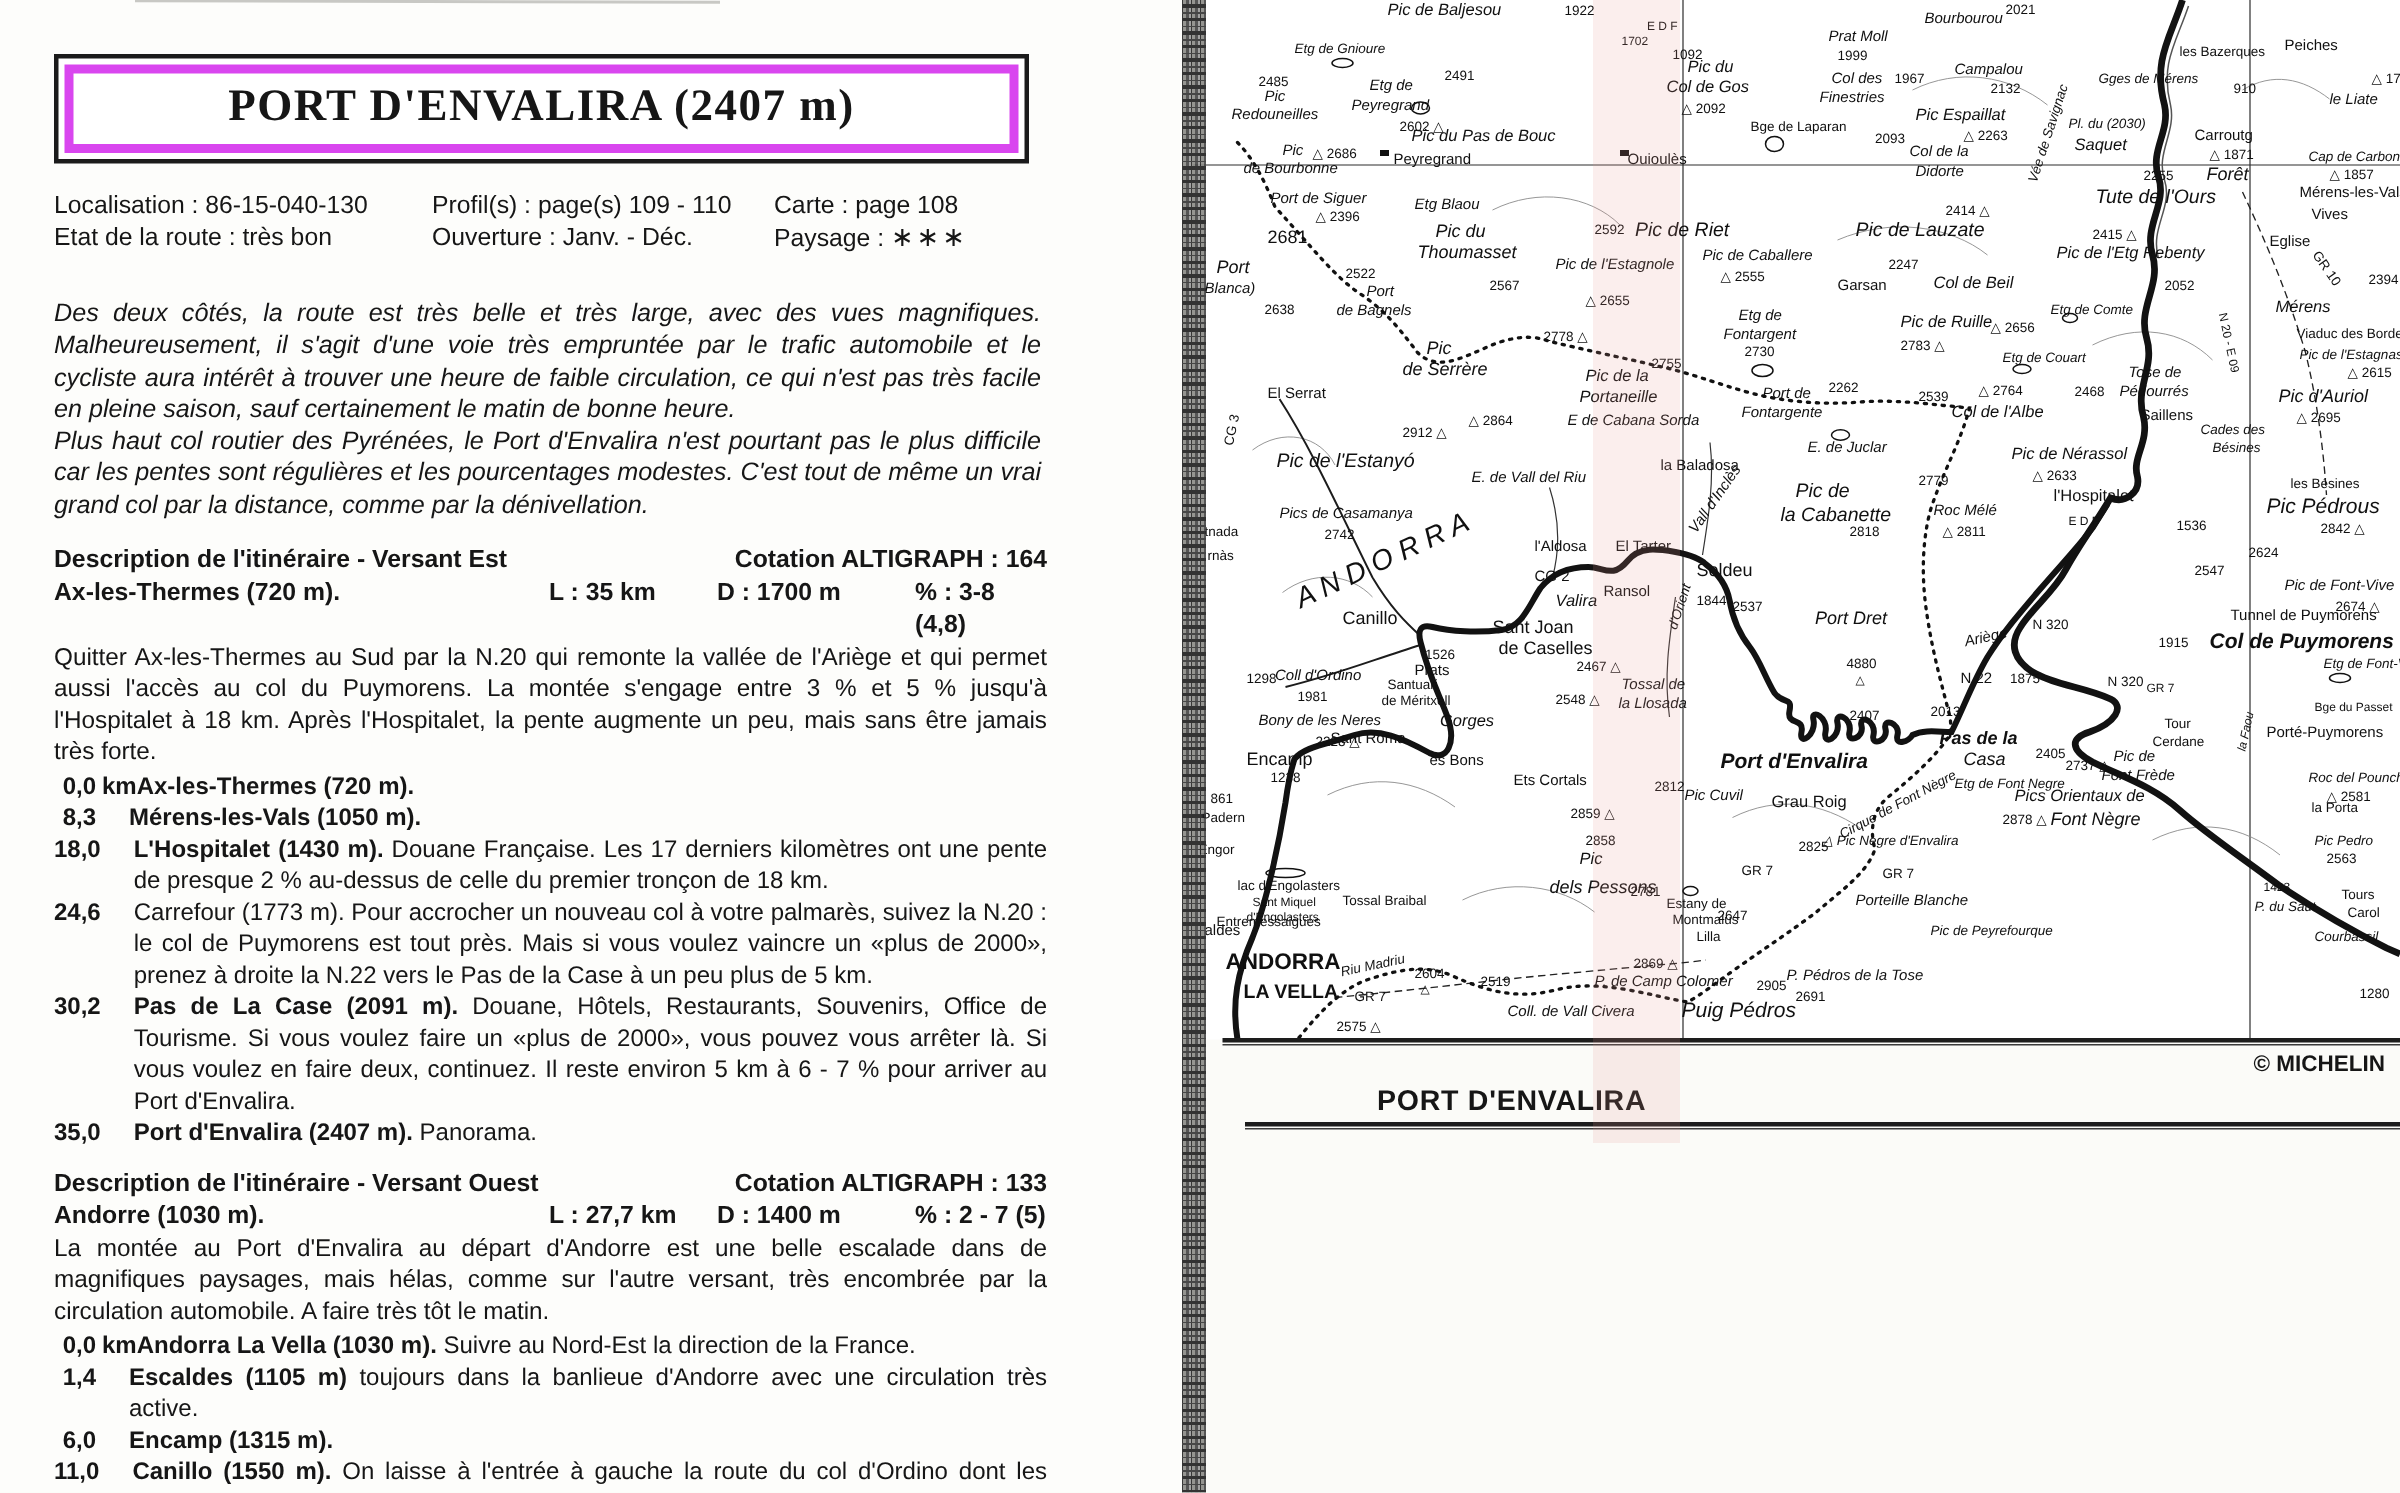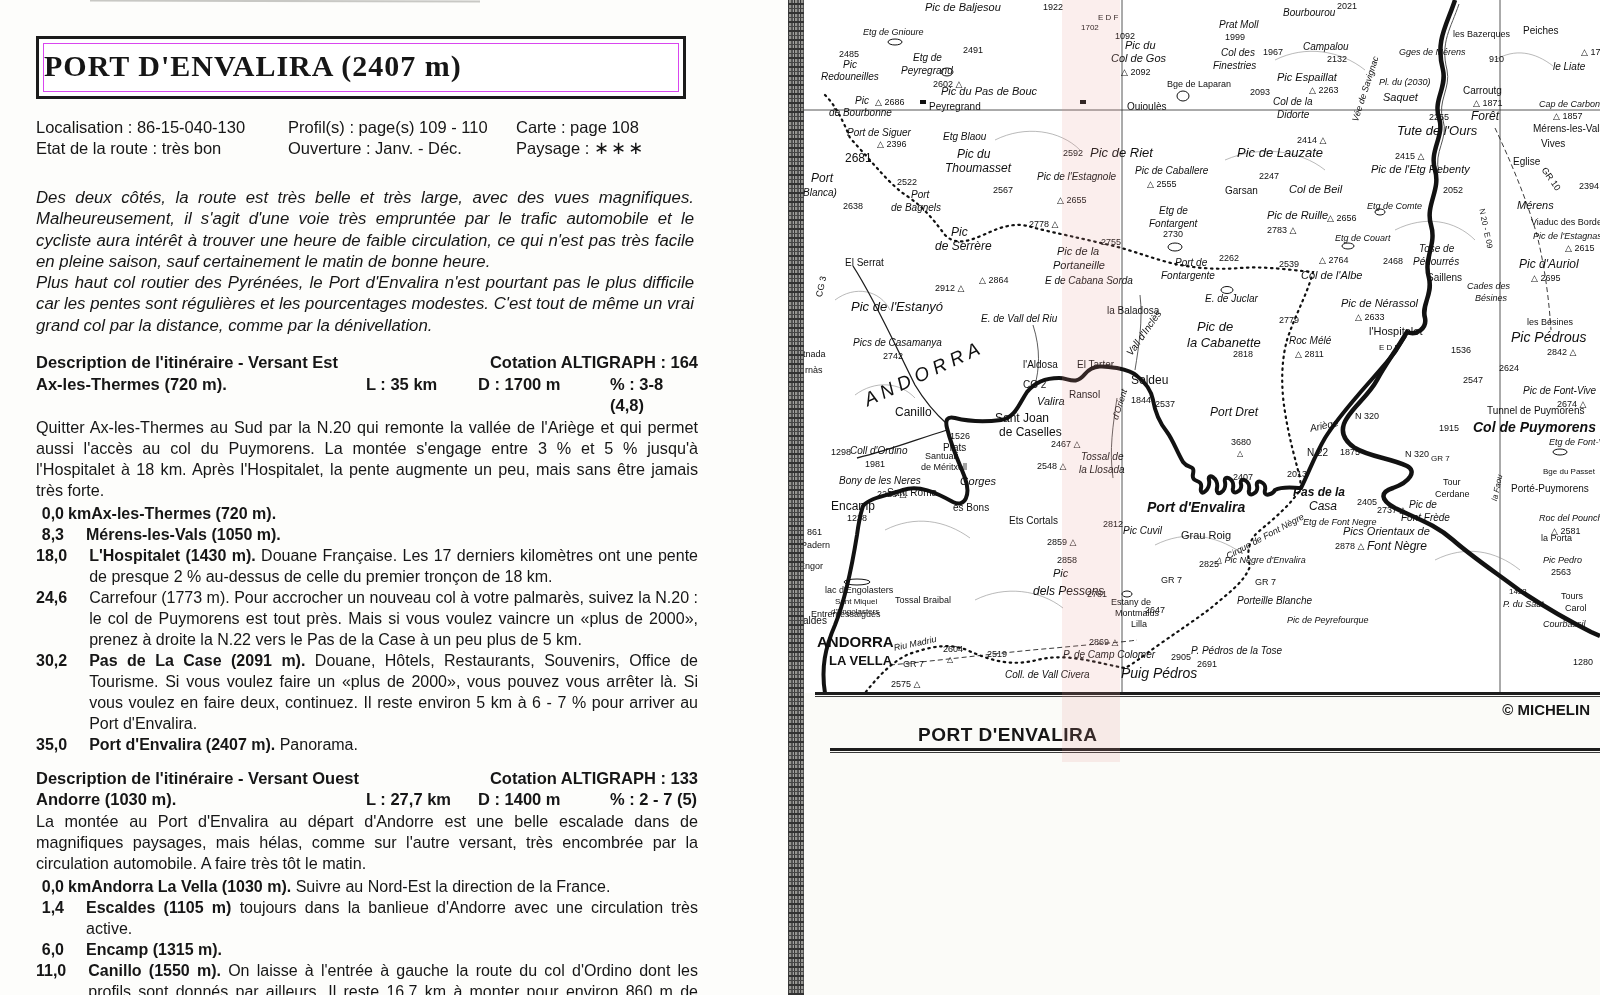--- a/index.html
+++ b/index.html
@@ -2,21 +2,21 @@
 <html><head>
 <meta charset="utf-8">
 <style>
   *{margin:0;padding:0;box-sizing:border-box}
   html,body{width:1600px;height:995px}
   body{position:relative;background:#fbfbf8;font-family:"Liberation Sans",sans-serif;color:#161616;overflow:hidden}
 
   
   .left-page{position:absolute;left:0;top:0;width:792px;height:995px;background:#fdfdfb;padding:36px 28px 0 36px}
   .title-box{border:3px solid #1b1b1b;padding:4px;width:650px;background:#fff}
-  .title-inner{border:1px solid #d946ef;text-align:left;font-family:"Liberation Serif",serif;font-weight:bold;font-size:30px;letter-spacing:1px;padding:5px 0 8px;white-space:nowrap}
+  .title-inner{border:6px solid #d946ef;text-align:center;font-family:"Liberation Serif",serif;font-weight:bold;font-size:30px;letter-spacing:1px;padding:5px 0 8px;white-space:nowrap}
   .info{display:flex;font-size:16.5px;line-height:21px;margin-top:18px;width:662px}
   .info .c1{flex:0 0 252px}
   .info .c2{flex:0 0 228px}
   .info .c3{flex:1}
   .stars{font-size:18px;letter-spacing:2px}
   .intro{margin-top:28px;width:658px;font-style:italic;font-size:16.8px;line-height:21.3px;text-align:justify}
   .section{margin-top:16px;width:662px}
   .section.west{margin-top:13px}
   .shead{display:flex;justify-content:space-between;font-weight:bold;font-size:16.5px;line-height:21.5px}
   .sub{display:flex;font-weight:bold;font-size:16.5px;line-height:21.5px}
@@ -282,21 +282,21 @@
       <span class="mlabel" style="left: 146px; top: 86px; font-size: 11px; font-style: italic;">Pic du Pas de Bouc</span>
 
       <span class="mlabel" style="left: 60px; top: 96px; font-style: italic;">Pic</span>
 
       <span class="mlabel" style="left: 34px; top: 108px; font-style: italic;">de Bourbonne</span>
 
       <span class="mlabel" style="left: 80px; top: 98px; font-size: 9px;">△ 2686</span>
 
       <span class="mlabel" style="left: 134px; top: 102px;">Peyregrand</span>
 
-      <span class="mlabel" style="left: 290px; top: 102px; margin-left: 42px;">Ouioulès</span>
+      <span class="mlabel" style="left: 290px; top: 102px;">Ouioulès</span>
 
       <span class="mlabel" style="left: 372px; top: 80px; font-size: 9px;">Bge de Laparan</span>
 
       <span class="mlabel" style="left: 52px; top: 128px; font-style: italic;">Port de Siguer</span>
 
       <span class="mlabel" style="left: 82px; top: 140px; font-size: 9px;">△ 2396</span>
 
       <span class="mlabel" style="left: 50px; top: 152px; font-size: 12px;">2681</span>
 
       <span class="mlabel" style="left: 148px; top: 132px; font-style: italic;">Etg Blaou</span>
@@ -418,21 +418,21 @@
       <span class="mlabel" style="left: 282px; top: 360px;">El Tarter</span>
 
       <span class="mlabel" style="left: 336px; top: 374px; font-size: 12px;">Soldeu</span>
 
       <span class="mlabel" style="left: 336px; top: 396px; font-size: 9px;">1844</span>
 
       <span class="mlabel" style="left: 360px; top: 400px; font-size: 9px;">2537</span>
 
       <span class="mlabel" style="left: 415px; top: 406px; font-size: 12px; font-style: italic;">Port Dret</span>
 
-      <span class="mlabel" style="left: 436px; top: 438px; font-size: 9px;">3680</span>
+      <span class="mlabel" style="left: 436px; top: 438px; font-size: 9px;">4880</span>
 
       <span class="mlabel" style="left: 442px; top: 450px; font-size: 8px;">△</span>
 
       <span class="mlabel" style="left: 256px; top: 440px; font-size: 9px;">2467 △</span>
 
       <span class="mlabel" style="left: 286px; top: 452px; font-style: italic;">Tossal de</span>
 
       <span class="mlabel" style="left: 284px; top: 465px; font-style: italic;">la Llosada</span>
 
       <span class="mlabel" style="left: 242px; top: 462px; font-size: 9px;">2548 △</span>

